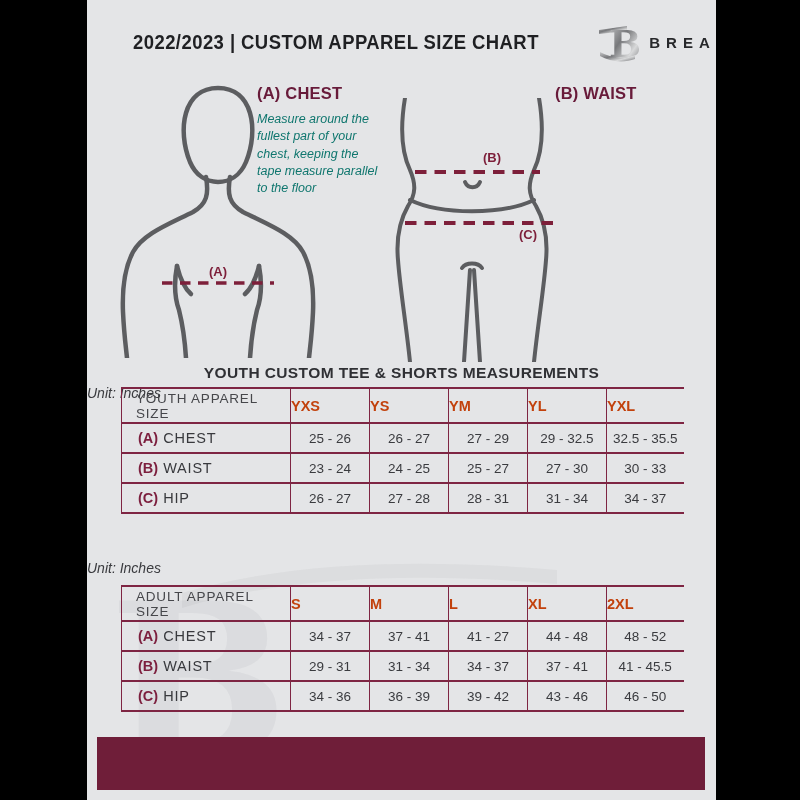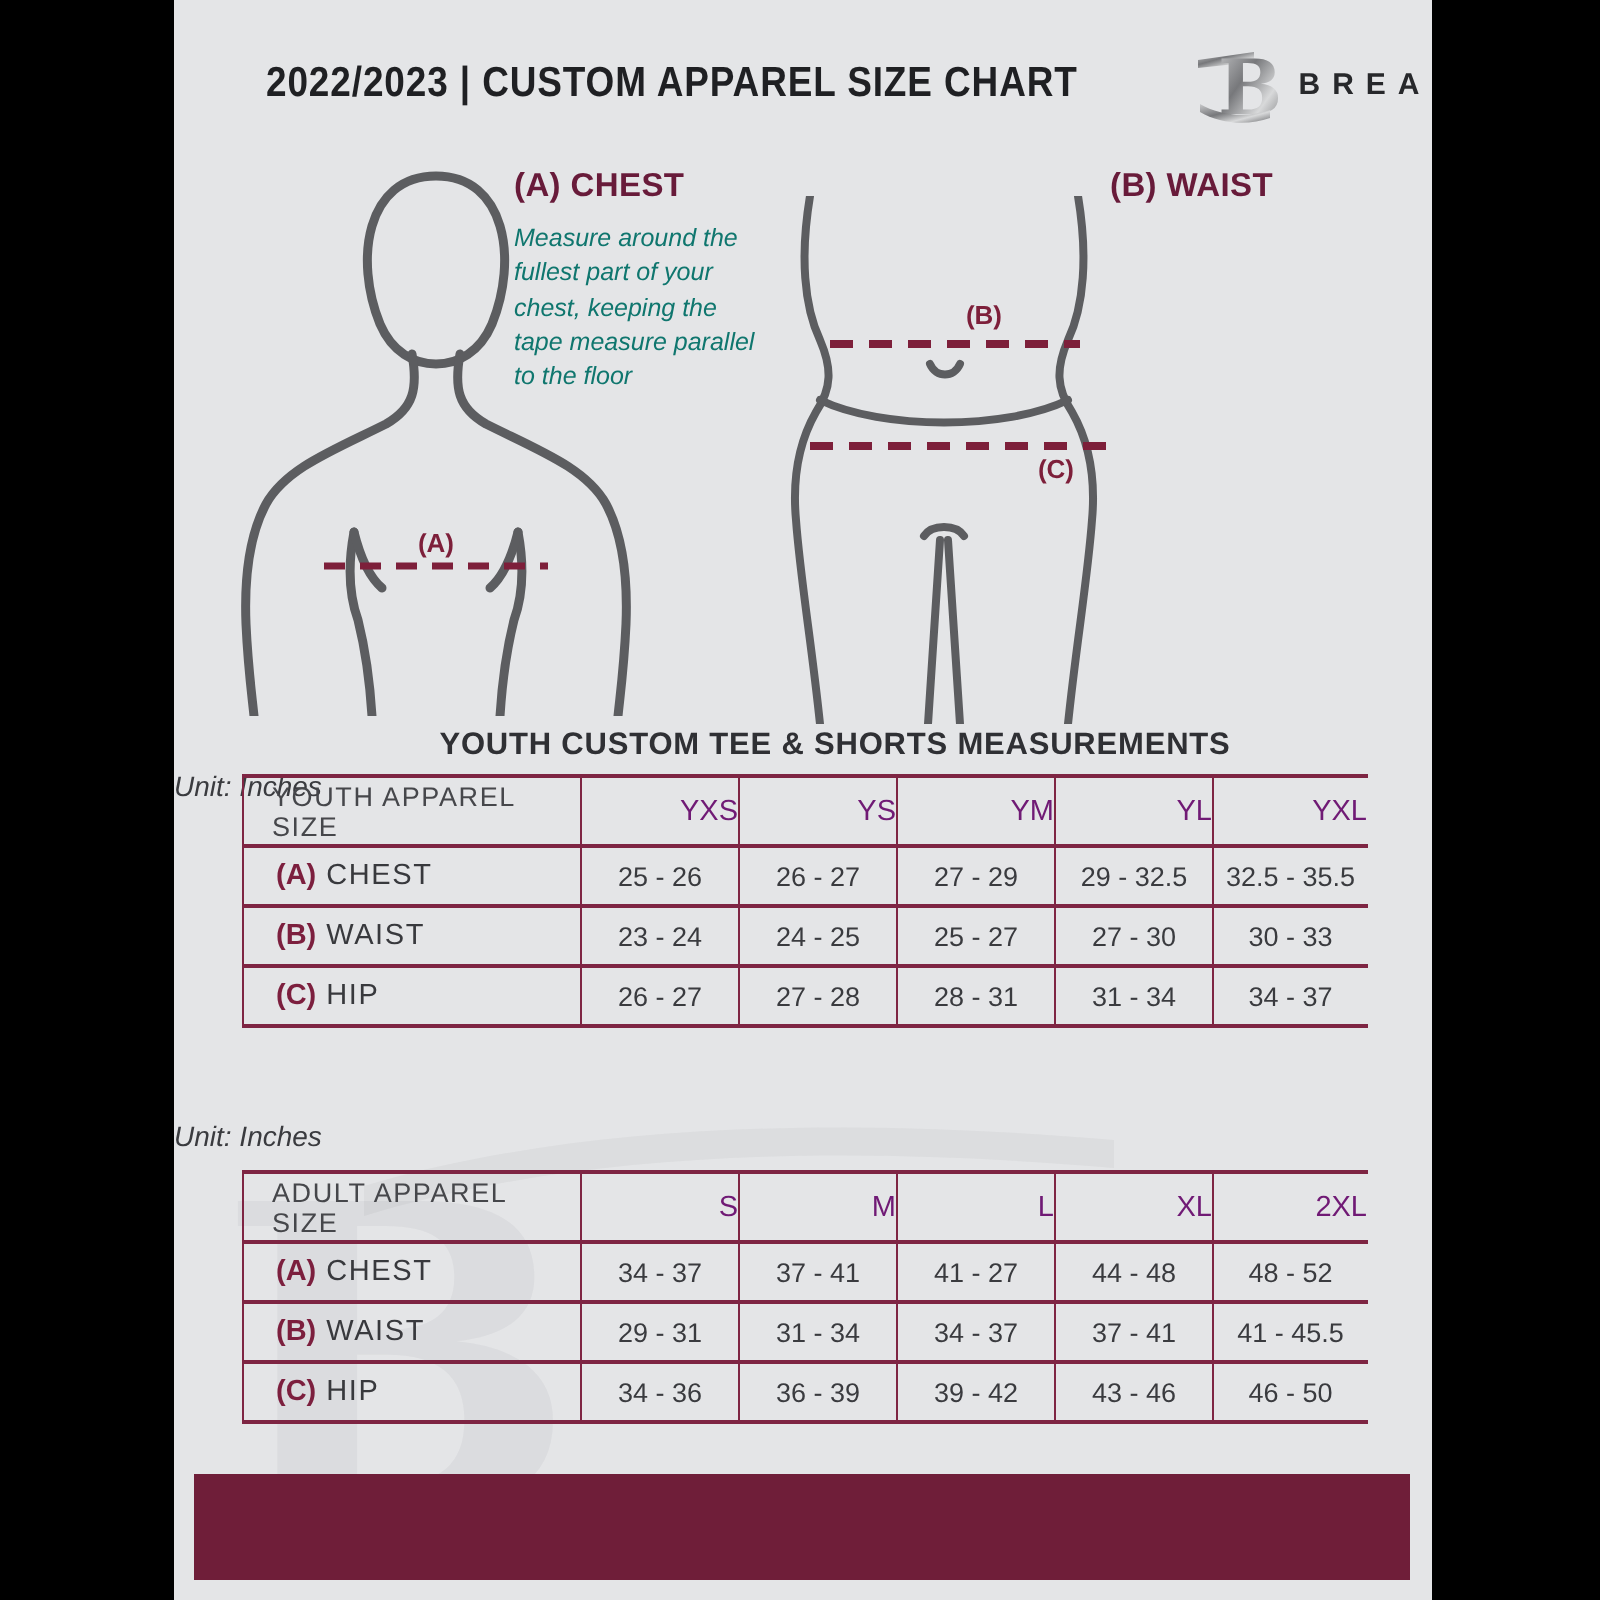--- a/index.html
+++ b/index.html
@@ -23,33 +23,33 @@
   .pos-waist{left:468px;top:84px;width:160px;}
   .pos-hips{left:468px;top:218px;width:160px;}
 
   
   .fig{position:absolute;}
   .fig-upper{left:30px;top:82px;}
   .fig-lower{left:299px;top:98px;}
 
   
   .sec-title{position:absolute;left:0;width:100%;text-align:center;font-weight:700;
-             font-size:15.5px;color:#2f3034;letter-spacing:.4px;padding-left:16px;}
+             font-size:15.5px;color:#2f3034;letter-spacing:.4px;}
   .sec-unit{position:absolute;left:0;width:100%;text-align:left;font-size:14px;
             font-style:italic;font-weight:500;color:#3a3b3f;}
   .y-title{top:364px;} .y-unit{top:385px;}
   .a-title{top:539px;} .a-unit{top:560px;}
 
   
   table.size{position:absolute;left:34px;width:562px;border-collapse:collapse;table-layout:fixed;}
   .y-table{top:387px;} .a-table{top:585px;}
   table.size th,table.size td{border-top:2px solid #7e2543;border-bottom:2px solid #7e2543;
        border-left:1.5px solid #7e2543;padding:0;}
   table.size th:last-child,table.size td:last-child{border-right:none;}
-  table.size th{height:33px;font-size:14.5px;font-weight:400;color:#701a75;text-align:right;}
+  table.size th{height:33px;font-size:14.5px;font-weight:700;color:#c2410c;text-align:left;}
   table.size th.lbl-head{font-weight:400;font-size:13.5px;color:#46474b;letter-spacing:.8px;
        text-align:left;padding-left:14px;}
   table.size td{height:28px;font-size:13.5px;color:#3a3b3f;text-align:center;}
   table.size td.row-lbl{text-align:left;padding-left:16px;font-size:14.5px;letter-spacing:.8px;color:#38393d;}
   .pfx{font-weight:700;color:#7c1f3e;margin-right:5px;letter-spacing:0;}
 
   
   .footer-bar{position:absolute;left:10px;top:737px;width:608px;height:53px;background:#6f1e39;}
 
   

